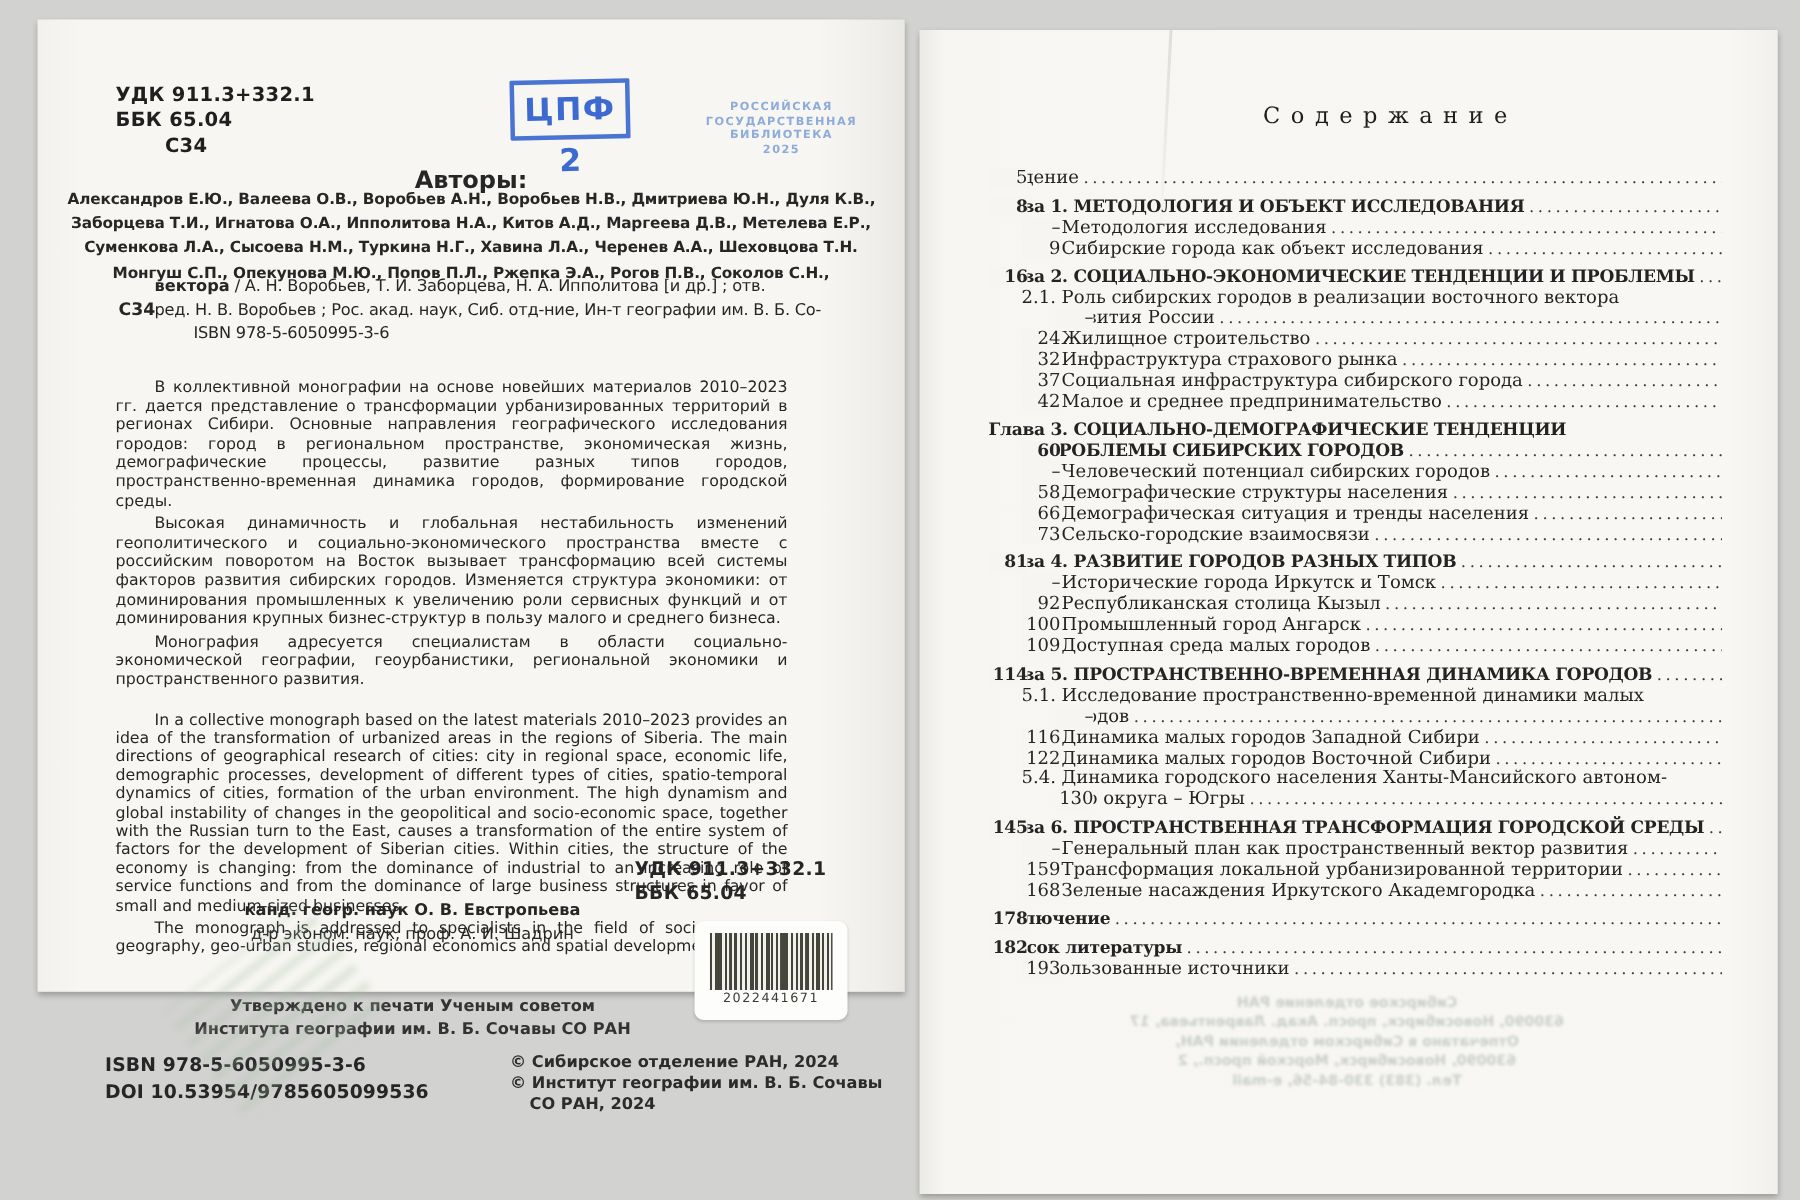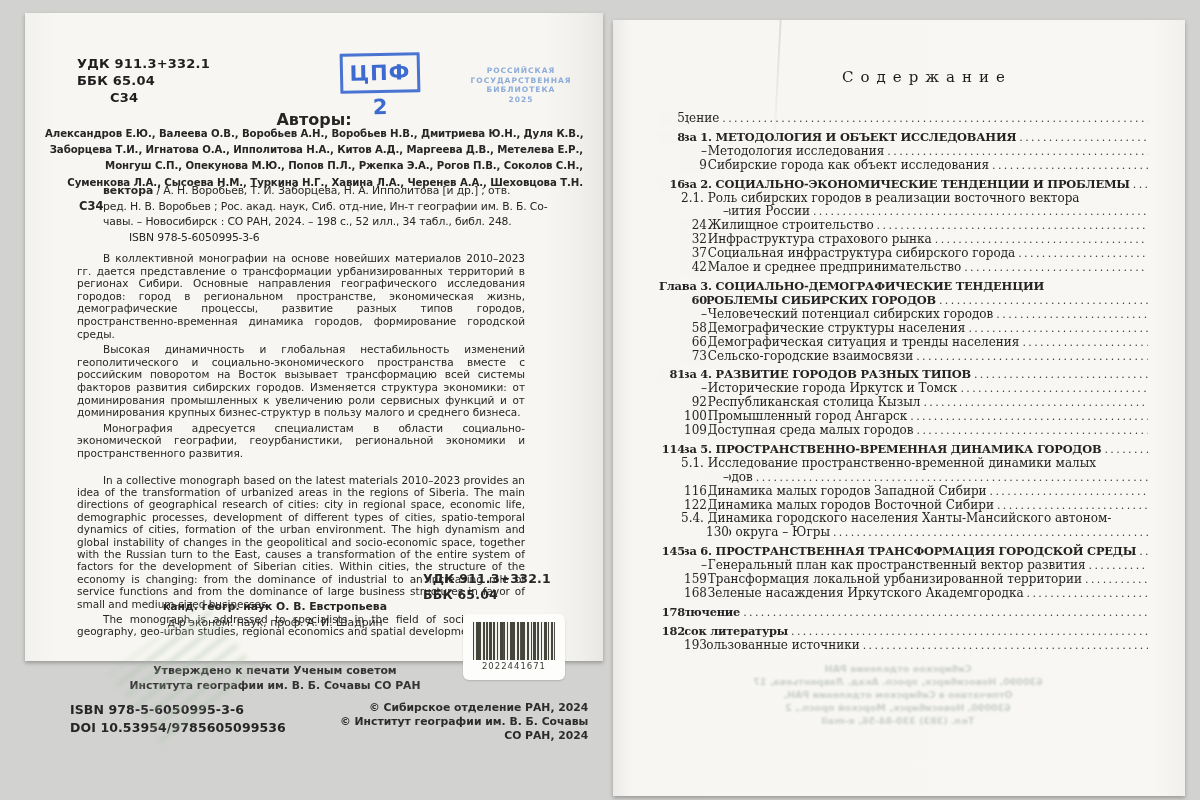--- a/index.html
+++ b/index.html
@@ -13,21 +13,21 @@
     box-shadow:0 2px 4px rgba(0,0,0,.28);}
   .abs{position:absolute;}
   
   .udk-block{left:52px;top:42px;font-size:13px;font-weight:bold;line-height:17px;letter-spacing:.2px;color:#1f1f1f;}
   .cpf-stamp{left:315px;top:40px;width:74px;height:34px;border:3px solid rgba(43,93,205,.85);
     color:rgba(43,93,205,.92);font-size:21px;font-weight:bold;text-align:center;line-height:34px;
     transform:rotate(-1.2deg);letter-spacing:1px;border-radius:1px;}
   .rgb-stamp{left:437px;top:53px;width:118px;text-align:center;color:#8dacd9;
     font-size:7.5px;font-weight:bold;letter-spacing:1px;line-height:9.5px;}
   .authors-head{left:0;top:97px;width:578px;text-align:center;font-weight:bold;font-size:16px;}
-  .authors-lines{left:20px;top:113px;width:538px;text-align:right;font-weight:bold;
+  .authors-lines{left:20px;top:113px;width:538px;text-align:center;font-weight:bold;
     font-size:10.2px;line-height:16.2px;letter-spacing:-.1px;white-space:nowrap;}
   .biblio{left:78px;top:170px;width:452px;font-size:10.8px;line-height:15.6px;
     letter-spacing:-.15px;white-space:nowrap;}
   .biblio b{letter-spacing:0;}
   .biblio-sigla{left:54px;top:186px;font-size:11.5px;font-weight:bold;}
   .flow{left:52px;top:239px;width:448px;font-size:10.5px;line-height:12.6px;text-align:justify;}
   .flow div{text-indent:26px;margin:0 0 3px 0;}
   .flow .en div{line-height:12.4px;}
   .flow .gap{height:8px;}
   .udk-repeat{left:398px;top:558px;font-size:12.5px;font-weight:bold;line-height:16px;letter-spacing:.2px;}
@@ -39,21 +39,21 @@
     box-shadow:0 1px 2px rgba(0,0,0,.15);}
   .barcode-bars{position:absolute;left:10px;top:8px;width:82px;height:38px;
     background:
       repeating-linear-gradient(90deg,#45453c 0 1.4px,transparent 1.4px 3.4px),
       repeating-linear-gradient(90deg,transparent 0 5px,#45453c 5px 7.6px,transparent 7.6px 11px),
       repeating-linear-gradient(90deg,transparent 0 13px,#51514a 13px 14px,transparent 14px 17px);
     background-color:#f2f2ec;}
   .barcode-num{position:absolute;left:0;top:47px;width:102px;text-align:center;
     font-size:8.5px;letter-spacing:1px;color:#3a3a35;}
   .isbn-block{left:45px;top:688px;font-size:12.5px;font-weight:bold;line-height:17.5px;letter-spacing:.1px;}
-  .copyright{left:315px;top:688px;font-size:10.8px;font-weight:bold;line-height:14px;color:#2c2c2c;text-align:right;}
+  .copyright{left:315px;top:688px;font-size:10.8px;font-weight:bold;line-height:14px;color:#2c2c2c;}
   .ghost-stamp-left{left:100px;top:615px;width:120px;height:95px;opacity:.35;filter:blur(2px);
     transform:rotate(-38deg);
     background:repeating-linear-gradient(0deg,transparent 0 9px,#aac3a6 9px 14px);}
   
   .toc-title{left:0;top:48px;width:628px;text-align:center;font-family:"DejaVu Serif",serif;
     font-weight:normal;font-size:15px;letter-spacing:7px;color:#1e1e1e;}
   .toc{left:46px;top:92px;width:492px;font-family:"DejaVu Serif",serif;font-size:12px;
     line-height:13.9px;color:#232323;}
   .toc-entry.bold{font-weight:bold;margin-top:5px;font-size:11.4px;letter-spacing:-.2px;}
   .toc-entry.indent{padding-left:22px;}
@@ -81,28 +81,27 @@
   <div class="abs rgb-stamp">
       <div>РОССИЙСКАЯ</div>
       <div>ГОСУДАРСТВЕННАЯ</div>
       <div>БИБЛИОТЕКА</div>
       <div>2025</div>
     </div>
   <div class="abs authors-head">Авторы:</div>
   <div class="abs authors-lines">
       <div>Александров Е.Ю., Валеева О.В., Воробьев А.Н., Воробьев Н.В., Дмитриева Ю.Н., Дуля К.В.,</div>
       <div>Заборцева Т.И., Игнатова О.А., Ипполитова Н.А., Китов А.Д., Маргеева Д.В., Метелева Е.Р.,</div>
+      <div>Суменкова Л.А., Сысоева Н.М., Туркина Н.Г., Хавина Л.А., Черенев А.А., Шеховцова Т.Н.</div>
       <div>Монгуш С.П., Опекунова М.Ю., Попов П.Л., Ржепка Э.А., Рогов П.В., Соколов С.Н.,</div>
-      <div>Суменкова Л.А., Сысоева Н.М., Туркина Н.Г., Хавина Л.А., Черенев А.А., Шеховцова Т.Н.</div>
     </div>
   <div class="abs biblio-sigla">С34</div>
   <div class="abs biblio">
       <div><b>вектора</b> / А. Н. Воробьев, Т. И. Заборцева, Н. А. Ипполитова [и др.] ; отв.</div>
       <div>ред. Н. В. Воробьев ; Рос. акад. наук, Сиб. отд-ние, Ин-т географии им. В. Б. Со-</div>
-      <div>чавы. – Новосибирск : СО РАН, 2024. – 198 с., 52 илл., 34 табл., библ. 248.</div>
       <div style="padding-left: 26px;">ISBN 978-5-6050995-3-6</div>
     </div>
   <div class="abs flow">
     <div class="ru">
         <div>В коллективной монографии на основе новейших материалов 2010–2023 гг. дается представление о трансформации урбанизированных территорий в регионах Сибири. Основные направления географического исследования городов: город в региональном пространстве, экономическая жизнь, демографические процессы, развитие разных типов городов, пространственно-временная динамика городов, формирование городской среды.</div>
         <div>Высокая динамичность и глобальная нестабильность изменений геополитического и социально-экономического пространства вместе с российским поворотом на Восток вызывает трансформацию всей системы факторов развития сибирских городов. Изменяется структура экономики: от доминирования промышленных к увеличению роли сервисных функций и от доминирования крупных бизнес-структур в пользу малого и среднего бизнеса.</div>
         <div>Монография адресуется специалистам в области социально-экономической географии, геоурбанистики, региональной экономики и пространственного развития.</div>
       </div>
     <div class="gap"></div>
     <div class="en">

